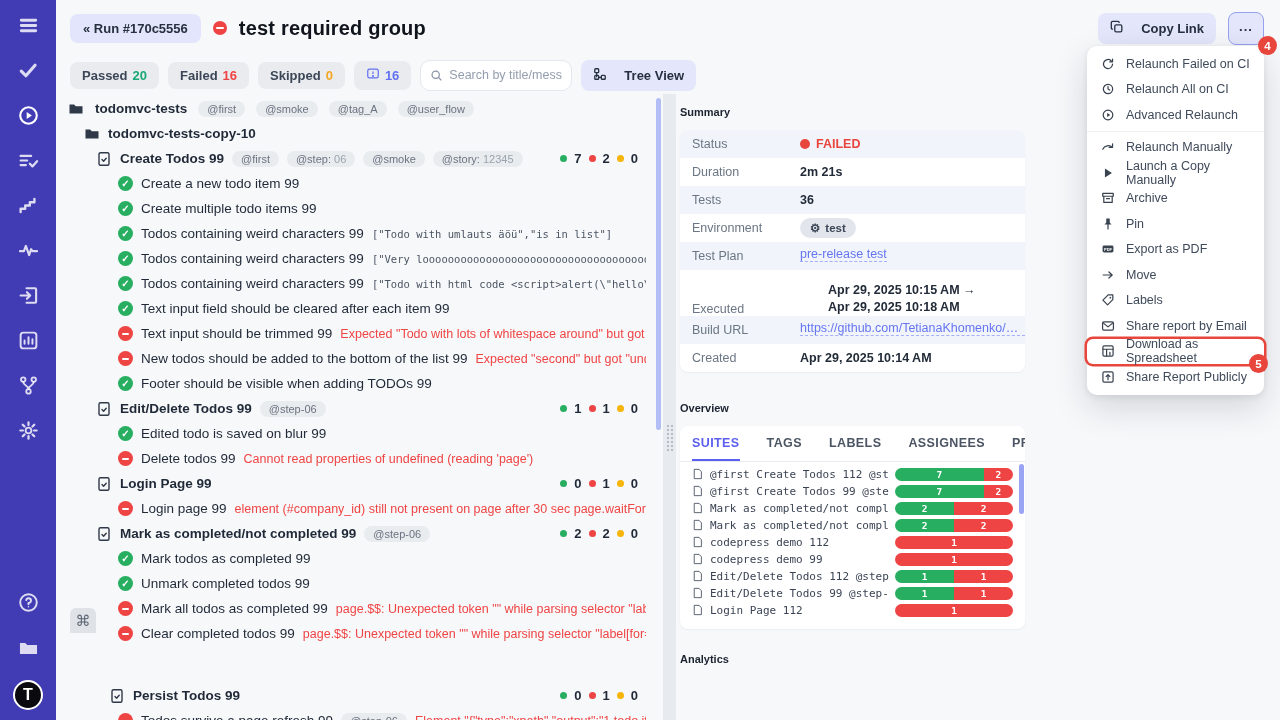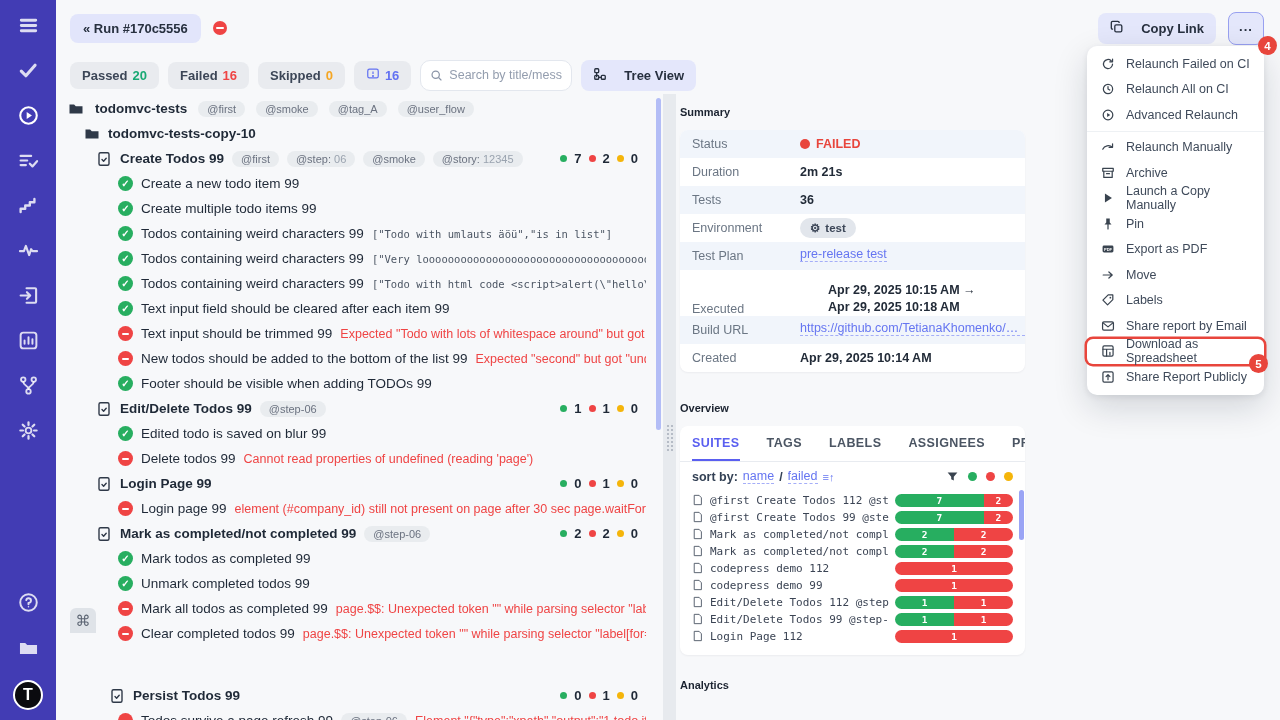--- a/index.html
+++ b/index.html
@@ -186,20 +186,21 @@
       </svg>
     </div>
     <div class="logo-circle">T</div>
   </nav>
 
 <div class="main">
 
   <div class="header">
     <div class="run-pill">« Run #170c5556</div>
     <div class="fail-dot"></div>
+    <div class="page-title">test required group</div>
     <div class="grow"></div>
     <button class="btn-lav">
       <span class="ticon"><svg viewBox="0 0 16 16" fill="none" stroke="currentColor" stroke-width="1.5">
             <rect x="5.5" y="5.5" width="8" height="8" rx="1.5"></rect>
             <path d="M10.5 3.5V3A1.5 1.5 0 0 0 9 1.5H3A1.5 1.5 0 0 0 1.5 3v6A1.5 1.5 0 0 0 3 10.5h.5"></path>
           </svg></span>
       <span>Copy Link</span>
     </button>
     <button class="btn-lav btn-more">...</button>
   </div>
@@ -541,35 +542,20 @@
         </div>
       <div class="sec-title" style="margin-top:30px;">Overview</div>
       <div class="card">
         <div class="ov-tabs" id="ovTabs">
             <div class="ov-tab active">SUITES</div>
             <div class="ov-tab">TAGS</div>
             <div class="ov-tab">LABELS</div>
             <div class="ov-tab">ASSIGNEES</div>
             <div class="ov-tab">PRIORITY</div>
           </div>
-        <div class="sort-row">
-          <span>sort by:</span>
-          <span class="lnk">name</span>
-          <span>/</span>
-          <span class="lnk">failed</span>
-          <span class="sort-arrow">≡↑</span>
-          <span class="sort-right">
-            <svg viewBox="0 0 16 16">
-                <path d="M2 3h12L9.6 8.3V13l-3.2-1.7V8.3z" fill="#39434f"></path>
-              </svg>
-            <span class="mini-dot" style="background:#27ae60"></span>
-            <span class="mini-dot" style="background:#ef4444"></span>
-            <span class="mini-dot" style="background:#f5b50a"></span>
-          </span>
-        </div>
         <div class="ov-items" id="ovItems">
             <div class="ov-item">
               <span class="ticon"><svg viewBox="0 0 16 16" fill="none" stroke="currentColor" stroke-width="1.4" stroke-linecap="round" stroke-linejoin="round">
                   <path d="M3.5 1.8h6L12.5 5v9.2h-9z" stroke="#4b5563" stroke-width="1.2"></path>
                 </svg></span>
               <span class="ov-name">@first Create Todos 112 @ste…</span>
               <span class="bar">
                 <span class="bar-seg seg-g" style="flex-grow: 7;">7</span>
                 <span class="bar-seg seg-r" style="flex-grow: 2;">2</span>
               </span>
@@ -693,37 +679,37 @@
       <span class="micon">
         <svg viewBox="0 0 16 16" fill="none" stroke="currentColor" stroke-width="1.4" stroke-linecap="round" stroke-linejoin="round">
           <path d="M2 10.5C3.8 6.5 9.5 5 13 8.2M13.2 4.4v4h-4"></path>
         </svg>
       </span>
       <span>Relaunch Manually</span>
     </div>
     <div class="menu-item">
       <span class="micon">
         <svg viewBox="0 0 16 16" fill="none" stroke="currentColor" stroke-width="1.4" stroke-linecap="round" stroke-linejoin="round">
+          <path d="M4.5 2.8l8 5.2-8 5.2z" fill="currentColor" stroke="none"></path>
+        </svg>
+      </span>
+      <span>Launch a Copy Manually</span>
+    </div>
+    <div class="menu-item">
+      <span class="micon">
+        <svg viewBox="0 0 16 16" fill="none" stroke="currentColor" stroke-width="1.4" stroke-linecap="round" stroke-linejoin="round">
           <rect x="2" y="2.8" width="12" height="3.2"></rect>
           <path d="M3.2 6v7h9.6V6M6.3 8.8h3.4"></path>
         </svg>
       </span>
       <span>Archive</span>
     </div>
     <div class="menu-item">
       <span class="micon">
         <svg viewBox="0 0 16 16" fill="none" stroke="currentColor" stroke-width="1.4" stroke-linecap="round" stroke-linejoin="round">
-          <path d="M4.5 2.8l8 5.2-8 5.2z" fill="currentColor" stroke="none"></path>
-        </svg>
-      </span>
-      <span>Launch a Copy Manually</span>
-    </div>
-    <div class="menu-item">
-      <span class="micon">
-        <svg viewBox="0 0 16 16" fill="none" stroke="currentColor" stroke-width="1.4" stroke-linecap="round" stroke-linejoin="round">
           <path d="M6 1.8h4v4.4l2 2.3H4l2-2.3z" fill="currentColor" stroke="none"></path>
           <path d="M8 8.5v5.2"></path>
         </svg>
       </span>
       <span>Pin</span>
     </div>
     <div class="menu-item">
       <span class="micon">
         <svg viewBox="0 0 16 16" fill="none" stroke="currentColor" stroke-width="1.4" stroke-linecap="round" stroke-linejoin="round">
           <rect x="1.8" y="4" width="12.4" height="8" rx="1.6" fill="currentColor" stroke="none"></rect>

